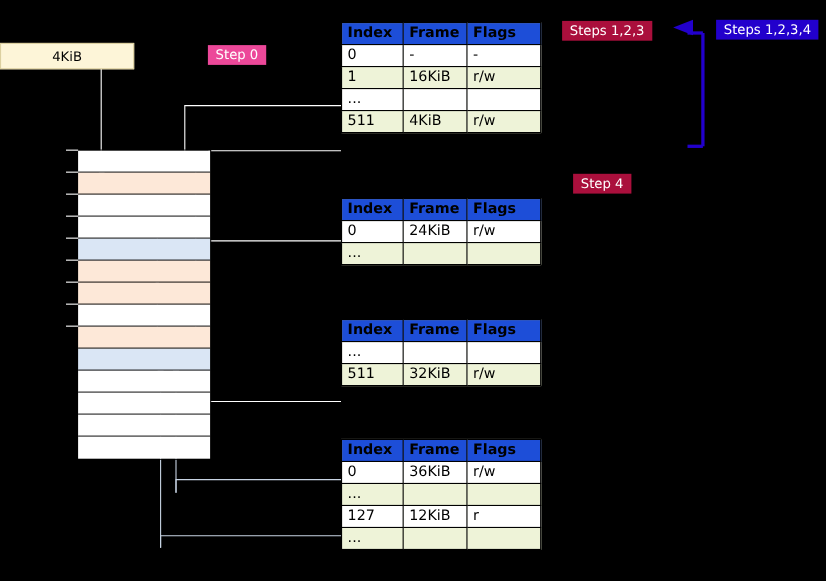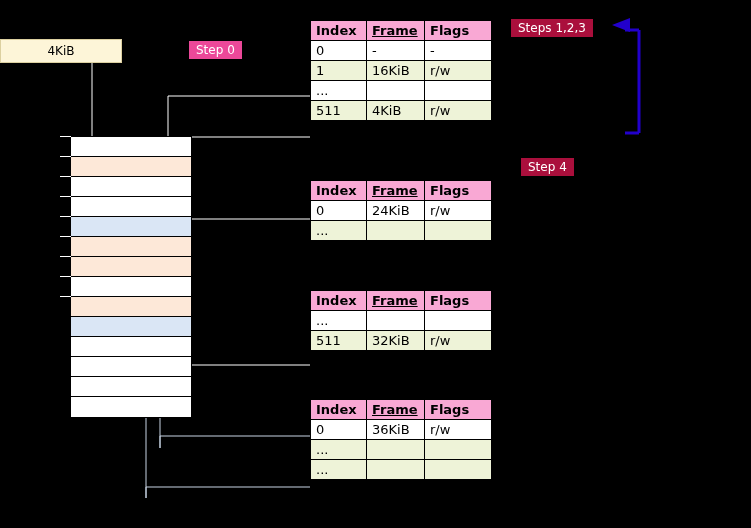--- a/index.html
+++ b/index.html
@@ -63,28 +63,28 @@
   }
   .tbl td, .tbl th {
     border: 1px solid #000000;
     padding: 1px 5px;
     height: 20px;
     box-sizing: border-box;
     text-align: left;
     font-weight: normal;
   }
   .tbl th {
-    background: #f9a8d4;
+    background: #1d4ed8;
     color: #000000;
     font-weight: bold;
   }
   .tbl td.w { background: #ffffff; }
   .tbl td.g { background: #eef3d8; }
   .col-index { width: 56px; }
-  .col-frame { width: 58px; text-decoration: underline; }
+  .col-frame { width: 58px; }
   .col-flags { width: 67px; }
 
   .tbl-wrap { left: 310px; }
   #table-0 { top: 20px; }
   #table-1 { top: 180px; }
   #table-2 { top: 290px; }
   #table-3 { top: 399px; }
 
   
   .step-label {
@@ -182,20 +182,21 @@
   <div class="abs tick" style="top:176px"></div>
   <div class="abs tick" style="top:196px"></div>
   <div class="abs tick" style="top:216px"></div>
   <div class="abs tick" style="top:236px"></div>
   <div class="abs tick" style="top:256px"></div>
   <div class="abs tick" style="top:276px"></div>
   <div class="abs tick" style="top:296px"></div>
 
   <div class="abs step-label step0">Step 0</div>
   <div class="abs step-label step123">Steps 1,2,3</div>
+  <div class="abs step-label step1234">Steps 1,2,3,4</div>
   <div class="abs step-label step4">Step 4</div>
 
   <div class="abs tbl-wrap" id="table-0">
     <table class="tbl">
       <tbody>
           <tr>
         <th class="col-index">Index</th>
         <th class="col-frame">Frame</th>
         <th class="col-flags">Flags</th>
       </tr>
@@ -279,20 +280,25 @@
         <td class="w">0</td>
         <td class="w">36KiB</td>
         <td class="w">r/w</td>
       </tr>
       <tr>
         <td class="g">...</td>
         <td class="g"></td>
         <td class="g"></td>
       </tr>
       <tr>
+        <td class="w">127</td>
+        <td class="w">12KiB</td>
+        <td class="w">r</td>
+      </tr>
+      <tr>
         <td class="g">...</td>
         <td class="g"></td>
         <td class="g"></td>
       </tr>
     </tbody>
       </table>
   </div>
 
 </div>
 

